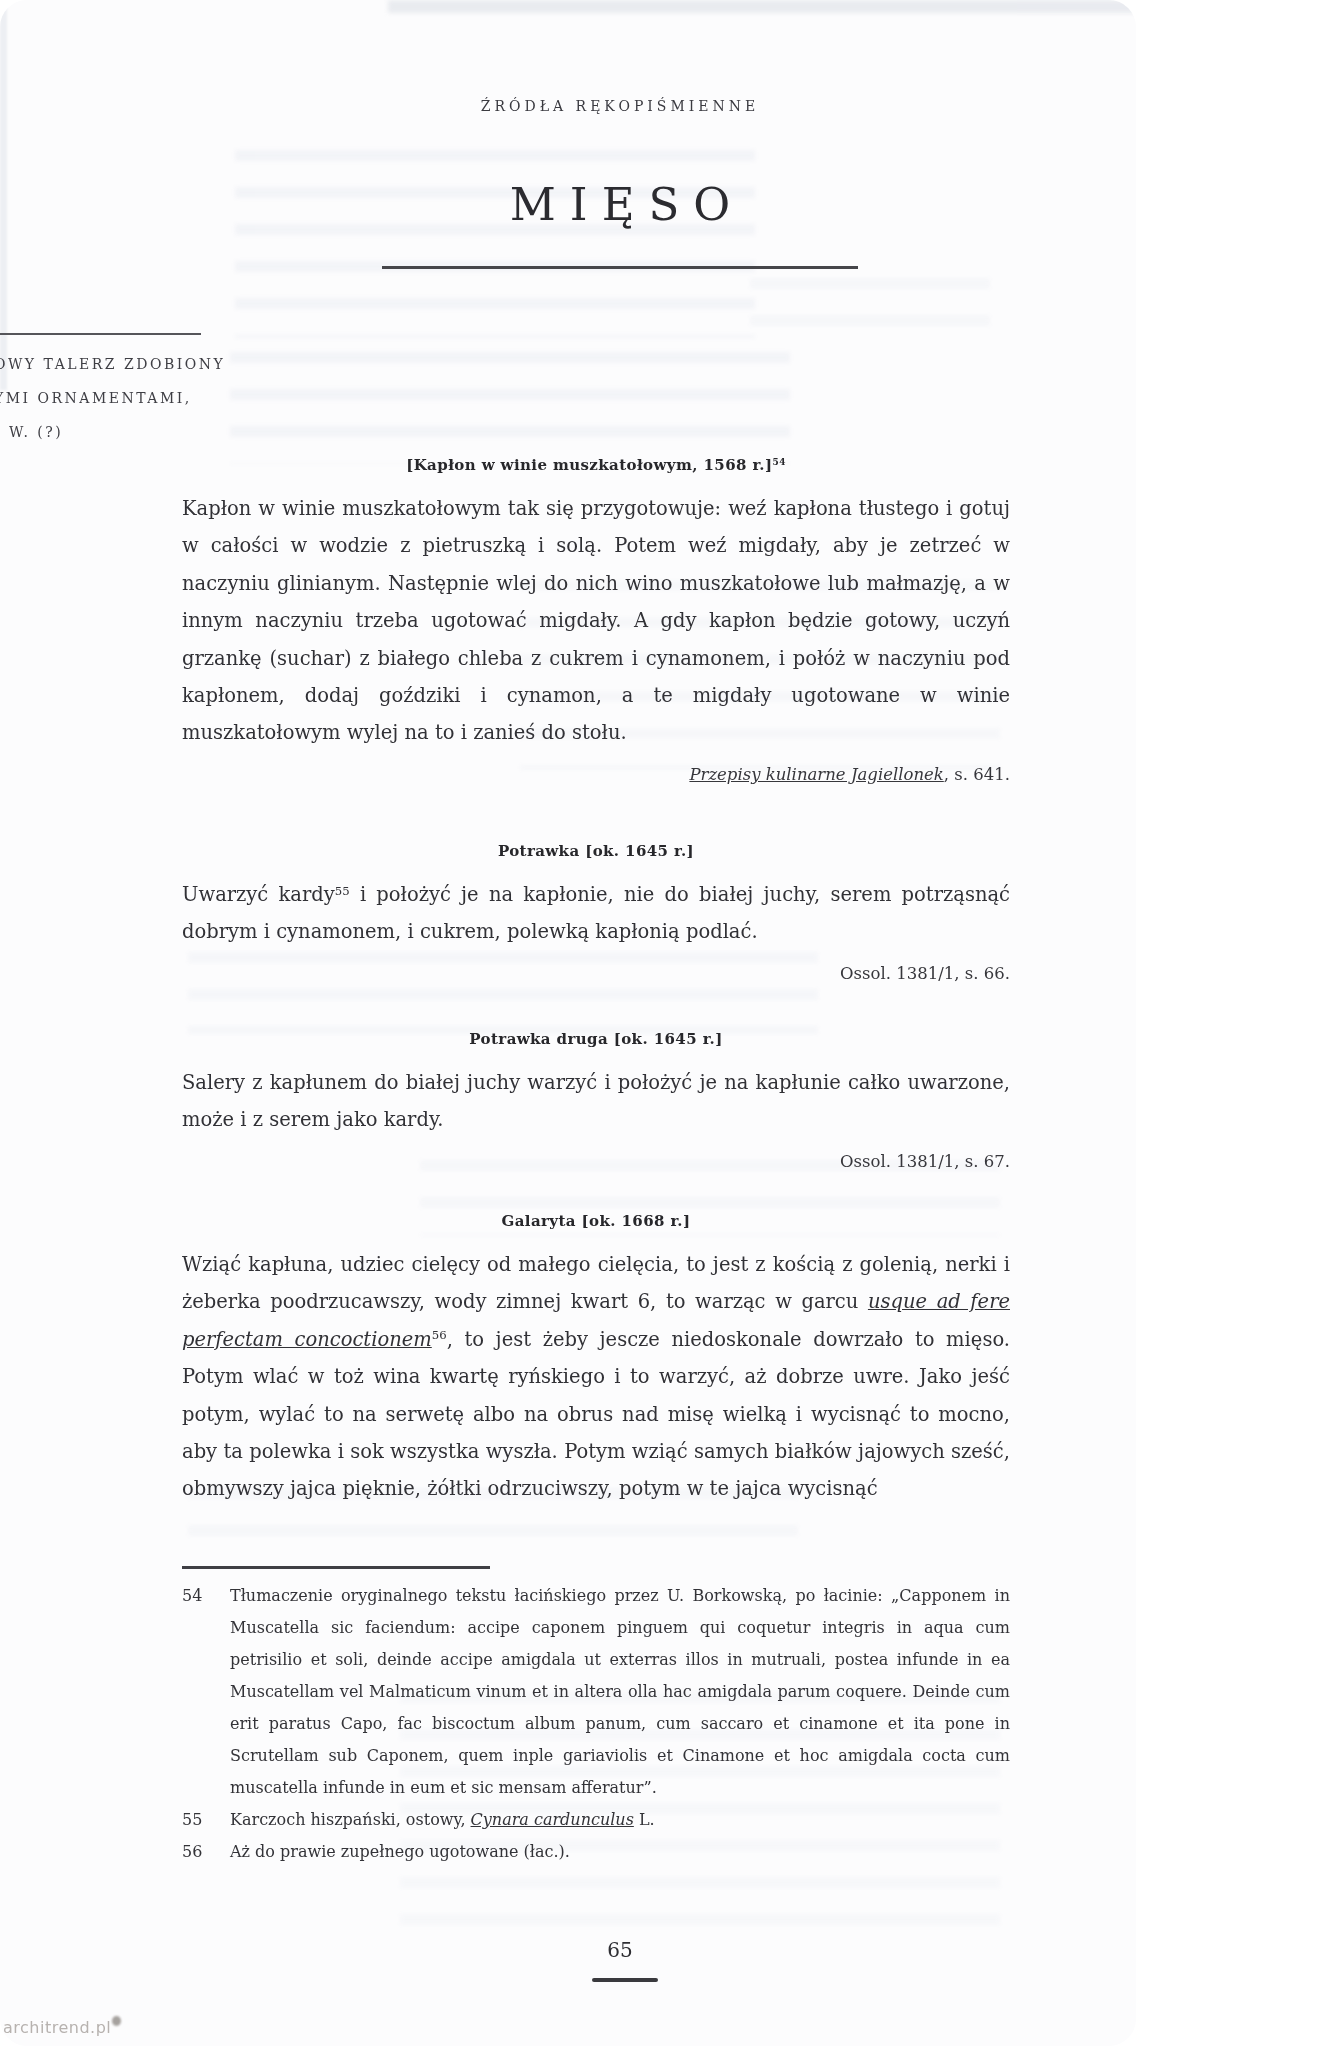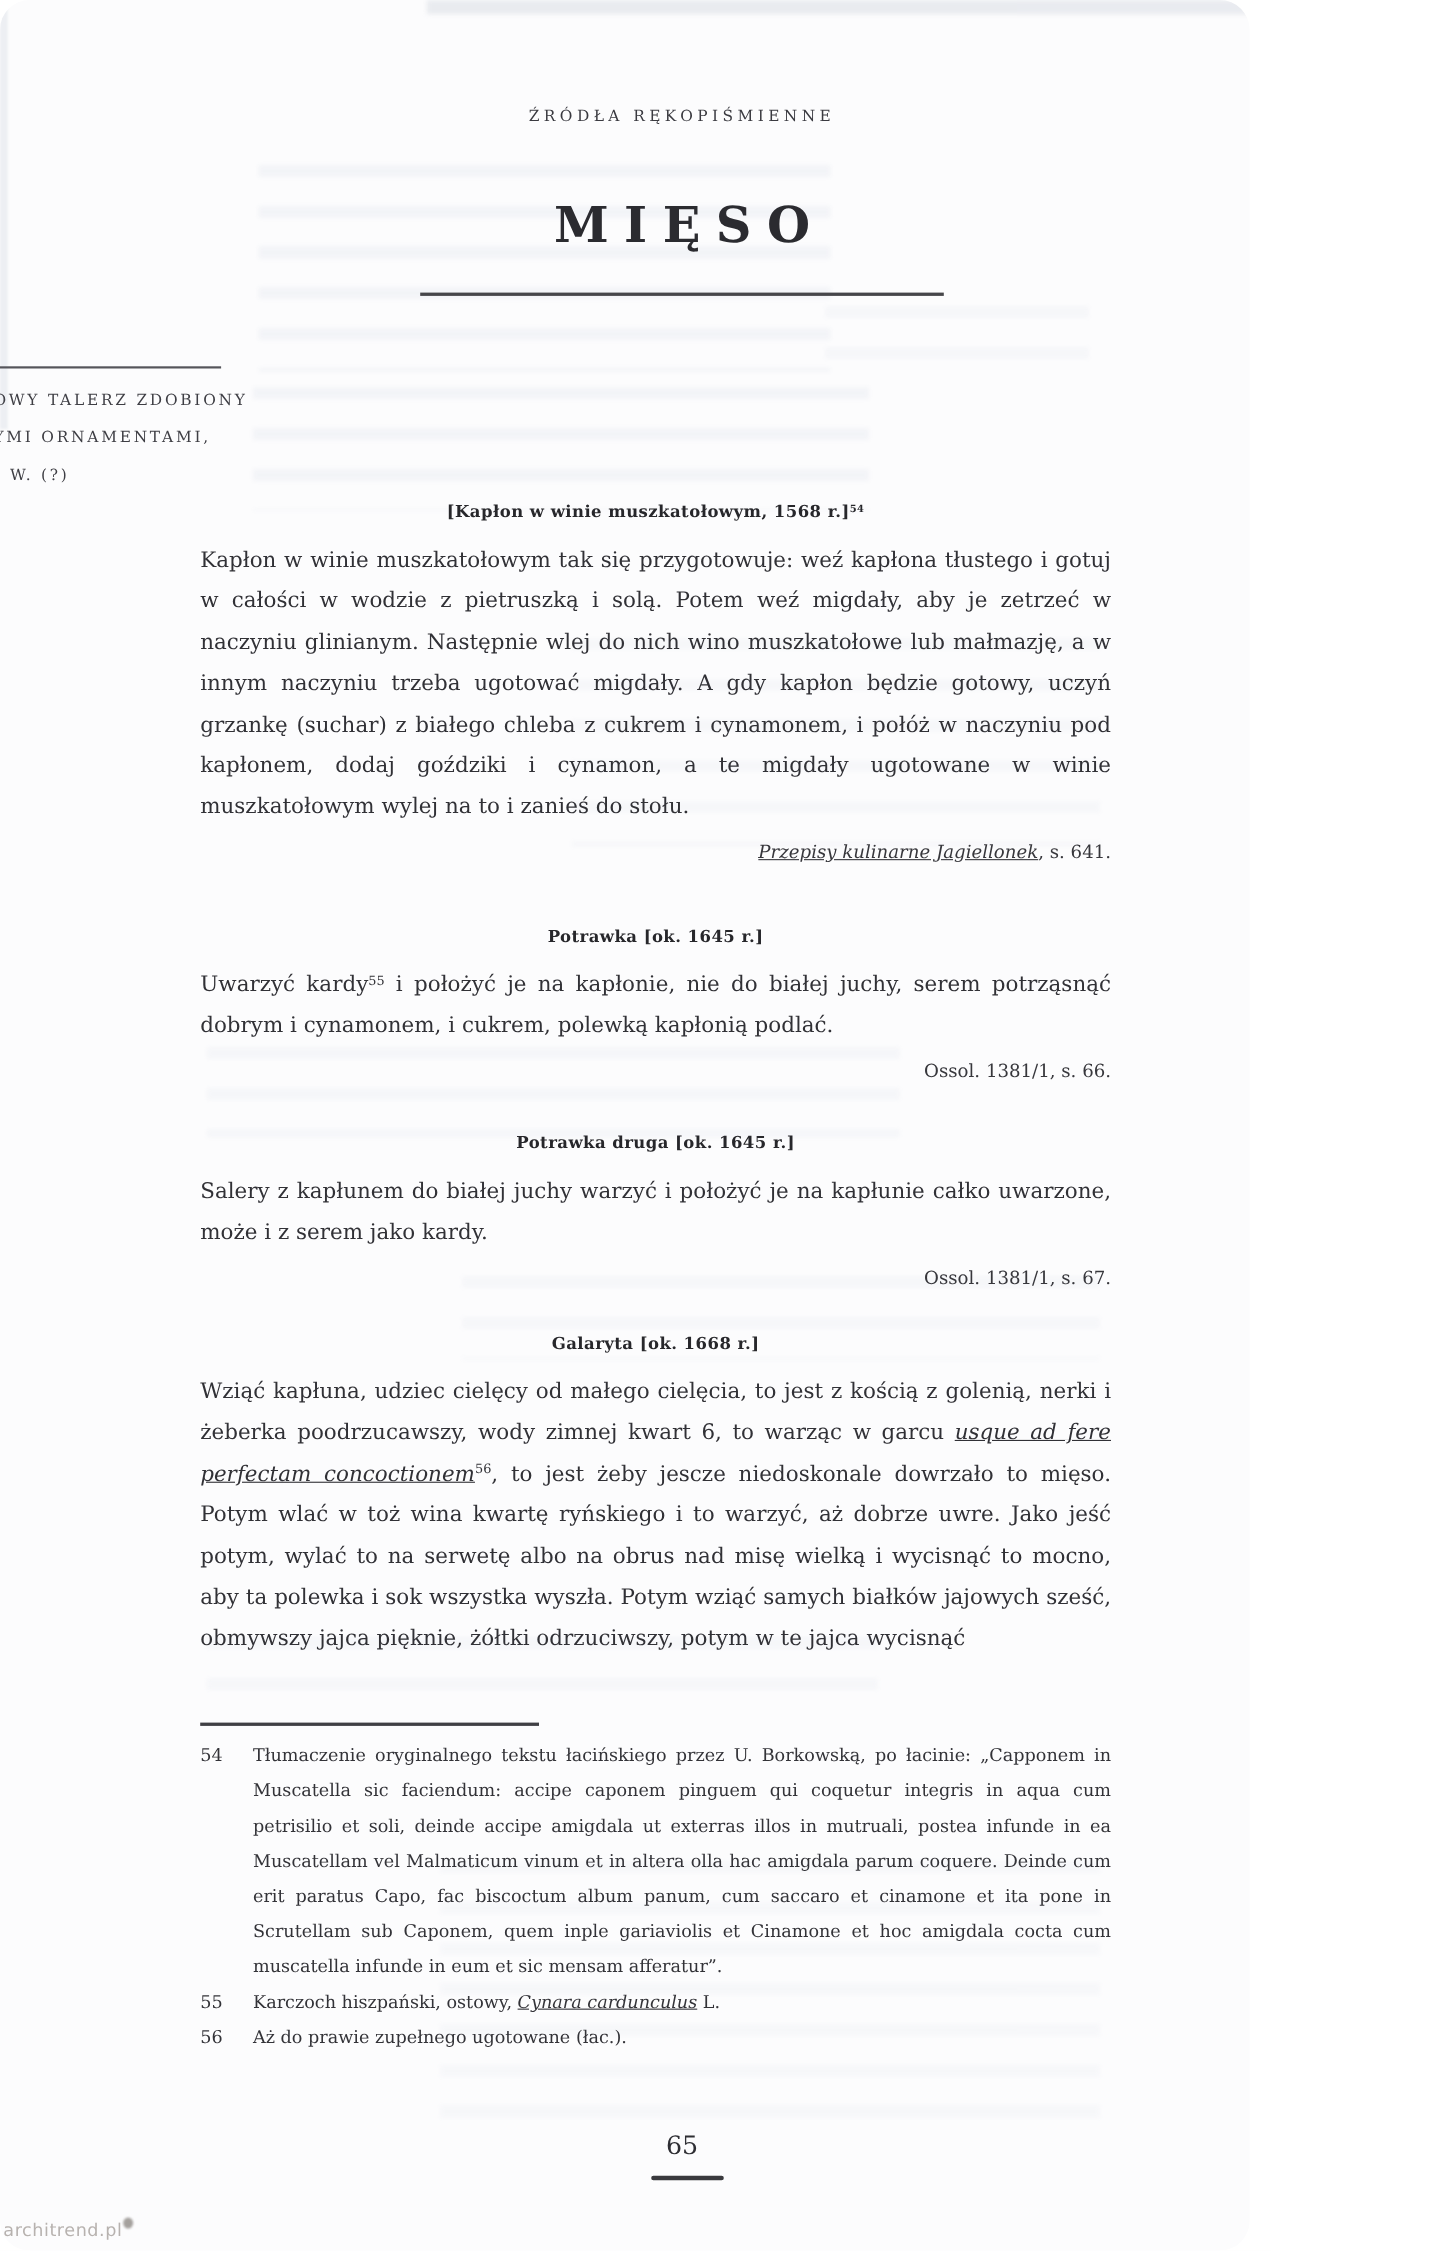--- a/index.html
+++ b/index.html
@@ -13,21 +13,21 @@
   .ghost{position:absolute;filter:blur(2px);opacity:.45;pointer-events:none;
     background:repeating-linear-gradient(180deg, rgba(152,166,193,.20) 0px, rgba(152,166,193,.20) 11px, rgba(0,0,0,0) 11px, rgba(0,0,0,0) 37px);}
   .edge-top{position:absolute;left:388px;top:0;width:936px;height:13px;background:#e3e6eb;filter:blur(2px);opacity:.75;}
   .edge-left{position:absolute;left:0;top:0;width:7px;height:390px;background:#edeff3;filter:blur(1px);}
   .smudge{position:absolute;left:112px;top:2016px;width:9px;height:10px;border-radius:50%;
     background:#5e5750;opacity:.55;filter:blur(1px);}
   
   .running-header{position:absolute;left:0;top:98px;width:1240px;text-align:center;
     font-size:14px;letter-spacing:4px;color:#3a3a40;}
   .title{position:absolute;left:0;top:178px;width:1240px;margin:0;text-align:center;
-    font-size:45px;font-weight:700;letter-spacing:14px;text-indent:14px;color:#2b2b30;}
+    font-size:45px;font-weight:400;letter-spacing:14px;text-indent:14px;color:#2b2b30;}
   .title-rule{position:absolute;left:382px;top:266px;width:476px;height:3px;background:#46464a;}
   
   .margin-rule{position:absolute;left:0;top:333px;width:201px;height:2px;background:#55555a;}
   .margin-note{position:absolute;left:-6px;top:356px;width:300px;
     font-size:14px;letter-spacing:2.5px;color:#3e3e44;}
   .margin-note div{margin-bottom:18px;white-space:nowrap;}
   
   .column{position:absolute;left:182px;top:0;width:828px;}
   .recipe{position:absolute;left:0;width:828px;}
   .r1{top:450px;}  .r2{top:836px;}  .r3{top:1024px;}  .r4{top:1206px;}
@@ -37,21 +37,21 @@
   .it{font-style:italic;text-decoration:underline;}
   sup{font-size:.6em;line-height:0;vertical-align:baseline;position:relative;top:-0.55em;}
   
   .fn-rule{position:absolute;left:182px;top:1566px;width:308px;height:3px;background:#3f3f44;}
   .footnotes{position:absolute;left:182px;top:1580px;width:828px;font-size:16px;line-height:32px;color:#333338;}
   .fn-row{display:flex;align-items:flex-start;}
   .fn-num{flex:0 0 48px;}
   .fn-text{flex:1 1 auto;text-align:justify;}
   
   .page-number{position:absolute;left:0;top:1938px;width:1240px;text-align:center;
-    font-size:23px;color:#2e2e33;}
+    font-size:20px;color:#2e2e33;}
   .page-number-rule{position:absolute;left:592px;top:1978px;width:66px;height:4px;background:#3a3a3e;border-radius:2px;}
   .watermark{position:absolute;left:3px;top:2018px;font-family:"DejaVu Sans", sans-serif;
     font-size:16px;color:#b7b2af;letter-spacing:.5px;}
 </style>
 </head>
 <body>
 
 <div class="page">
 
   <div class="edge-top"></div>

